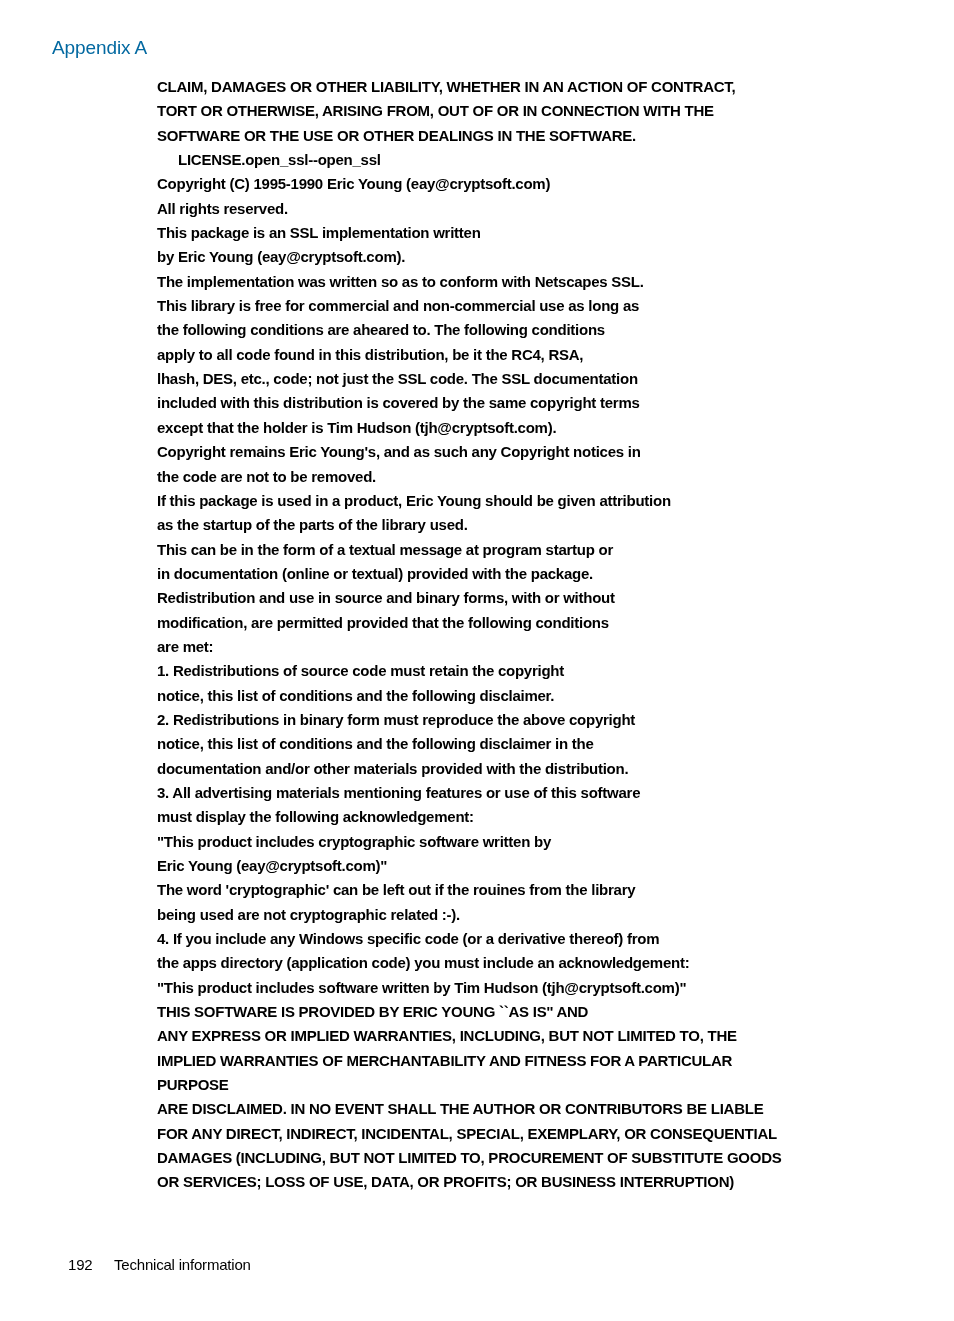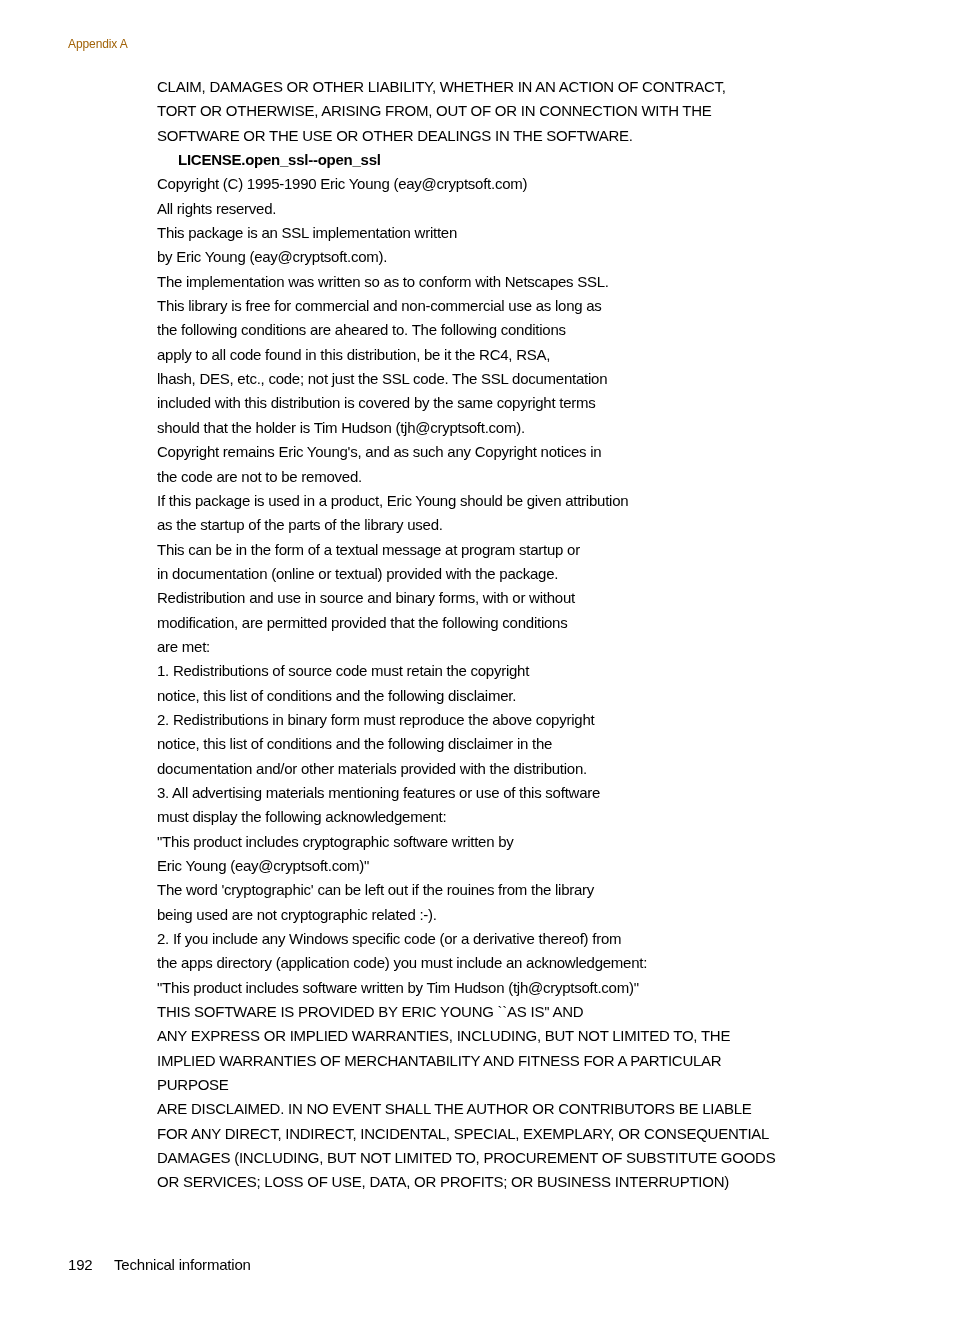--- a/index.html
+++ b/index.html
@@ -7,38 +7,39 @@
     width: 954px;
     height: 1321px;
     background: #ffffff;
     font-family: "Liberation Sans", "DejaVu Sans", sans-serif;
     color: #000000;
     position: relative;
     overflow: hidden;
   }
   .appendix-header {
     position: absolute;
-    left: 68px;
+    left: 52px;
     top: 37px;
-    font-size: 12px;
+    font-size: 19px;
     letter-spacing: -0.1px;
-    color: #a16207;
+    color: #0369a1;
   }
   .license-text {
     position: absolute;
     left: 157px;
     top: 75px;
     width: 740px;
   }
   .license-text p {
     font-size: 15px;
     line-height: 24.35px;
     letter-spacing: -0.25px;
     white-space: nowrap;
     color: #000000;
+    font-weight: bold;
   }
   .license-text p.bold {
     font-weight: bold;
     margin-left: 21px;
   }
   .page-footer {
     position: absolute;
     left: 68px;
     top: 1256px;
     width: 500px;
@@ -70,42 +71,42 @@
     <p>Copyright (C) 1995-1990 Eric Young (eay@cryptsoft.com)</p>
     <p>All rights reserved.</p>
     <p>This package is an SSL implementation written</p>
     <p>by Eric Young (eay@cryptsoft.com).</p>
     <p>The implementation was written so as to conform with Netscapes SSL.</p>
     <p>This library is free for commercial and non-commercial use as long as</p>
     <p>the following conditions are aheared to. The following conditions</p>
     <p>apply to all code found in this distribution, be it the RC4, RSA,</p>
     <p>lhash, DES, etc., code; not just the SSL code. The SSL documentation</p>
     <p>included with this distribution is covered by the same copyright terms</p>
-    <p>should that the holder is Tim Hudson (tjh@cryptsoft.com).</p>
+    <p>except that the holder is Tim Hudson (tjh@cryptsoft.com).</p>
     <p>Copyright remains Eric Young's, and as such any Copyright notices in</p>
     <p>the code are not to be removed.</p>
     <p>If this package is used in a product, Eric Young should be given attribution</p>
     <p>as the startup of the parts of the library used.</p>
     <p>This can be in the form of a textual message at program startup or</p>
     <p>in documentation (online or textual) provided with the package.</p>
     <p>Redistribution and use in source and binary forms, with or without</p>
     <p>modification, are permitted provided that the following conditions</p>
     <p>are met:</p>
     <p>1. Redistributions of source code must retain the copyright</p>
     <p>notice, this list of conditions and the following disclaimer.</p>
     <p>2. Redistributions in binary form must reproduce the above copyright</p>
     <p>notice, this list of conditions and the following disclaimer in the</p>
     <p>documentation and/or other materials provided with the distribution.</p>
     <p>3. All advertising materials mentioning features or use of this software</p>
     <p>must display the following acknowledgement:</p>
     <p>"This product includes cryptographic software written by</p>
     <p>Eric Young (eay@cryptsoft.com)"</p>
     <p>The word 'cryptographic' can be left out if the rouines from the library</p>
     <p>being used are not cryptographic related :-).</p>
-    <p>2. If you include any Windows specific code (or a derivative thereof) from</p>
+    <p>4. If you include any Windows specific code (or a derivative thereof) from</p>
     <p>the apps directory (application code) you must include an acknowledgement:</p>
     <p>"This product includes software written by Tim Hudson (tjh@cryptsoft.com)"</p>
     <p>THIS SOFTWARE IS PROVIDED BY ERIC YOUNG ``AS IS'' AND</p>
     <p>ANY EXPRESS OR IMPLIED WARRANTIES, INCLUDING, BUT NOT LIMITED TO, THE</p>
     <p>IMPLIED WARRANTIES OF MERCHANTABILITY AND FITNESS FOR A PARTICULAR</p>
     <p>PURPOSE</p>
     <p>ARE DISCLAIMED. IN NO EVENT SHALL THE AUTHOR OR CONTRIBUTORS BE LIABLE</p>
     <p>FOR ANY DIRECT, INDIRECT, INCIDENTAL, SPECIAL, EXEMPLARY, OR CONSEQUENTIAL</p>
     <p>DAMAGES (INCLUDING, BUT NOT LIMITED TO, PROCUREMENT OF SUBSTITUTE GOODS</p>
     <p>OR SERVICES; LOSS OF USE, DATA, OR PROFITS; OR BUSINESS INTERRUPTION)</p>

